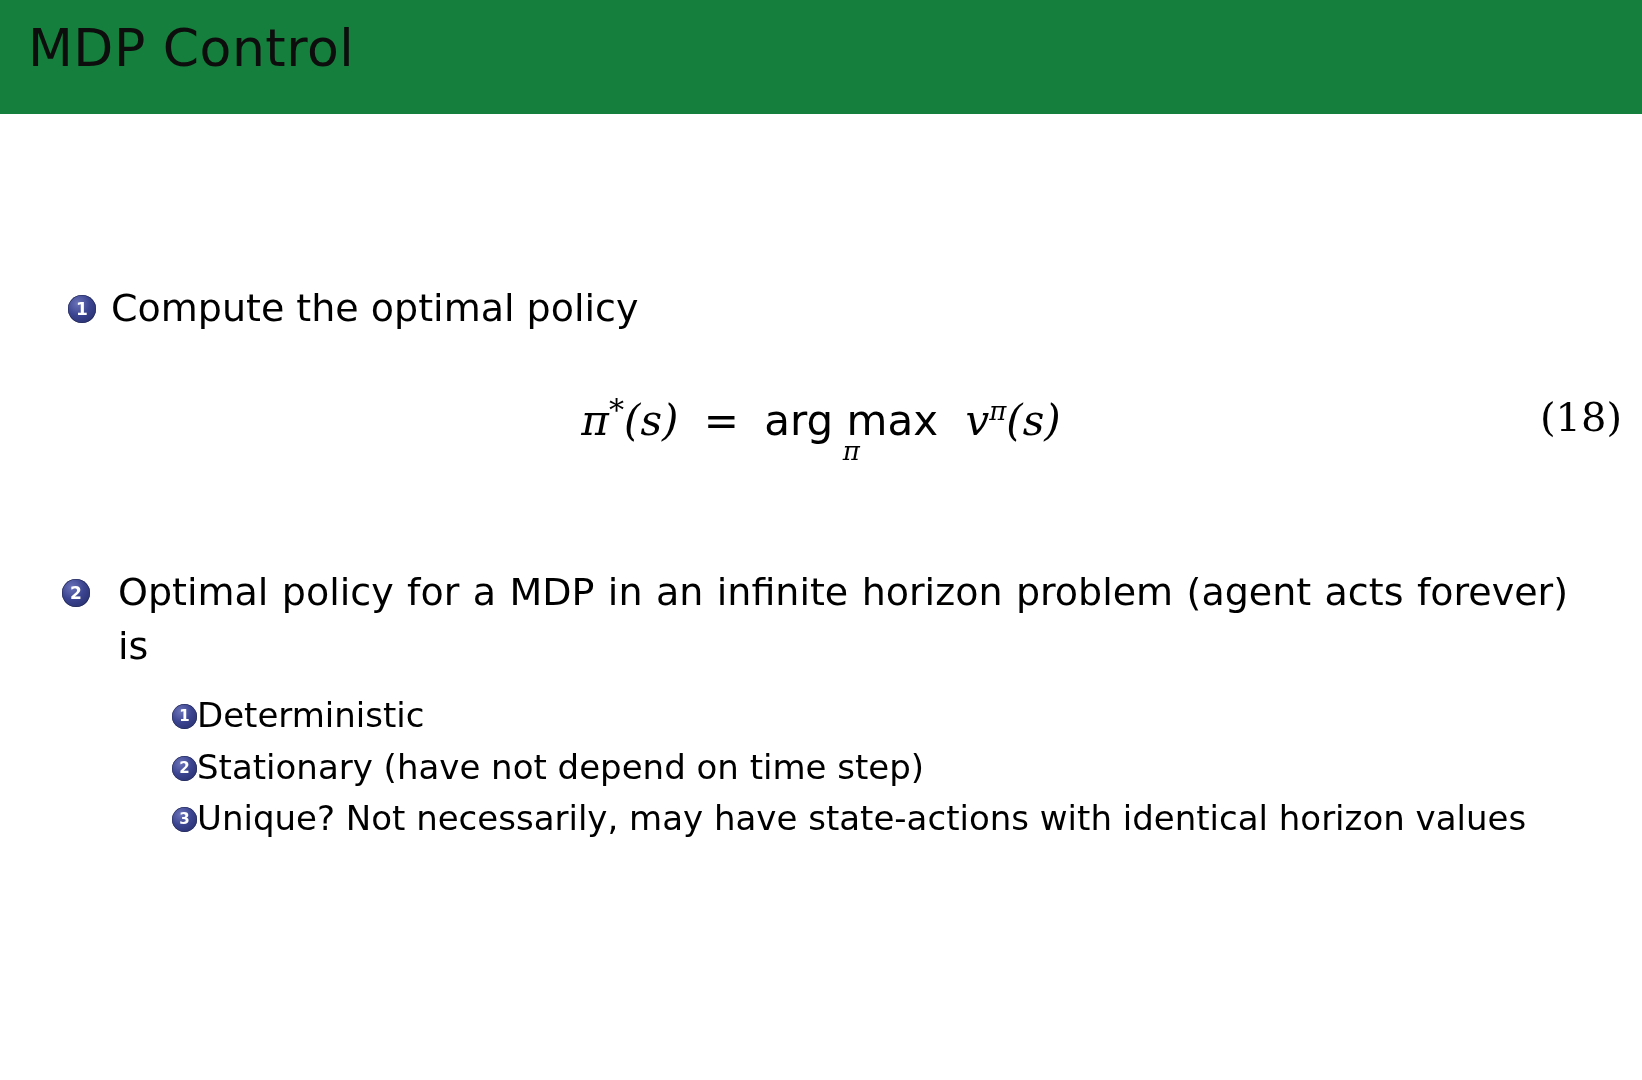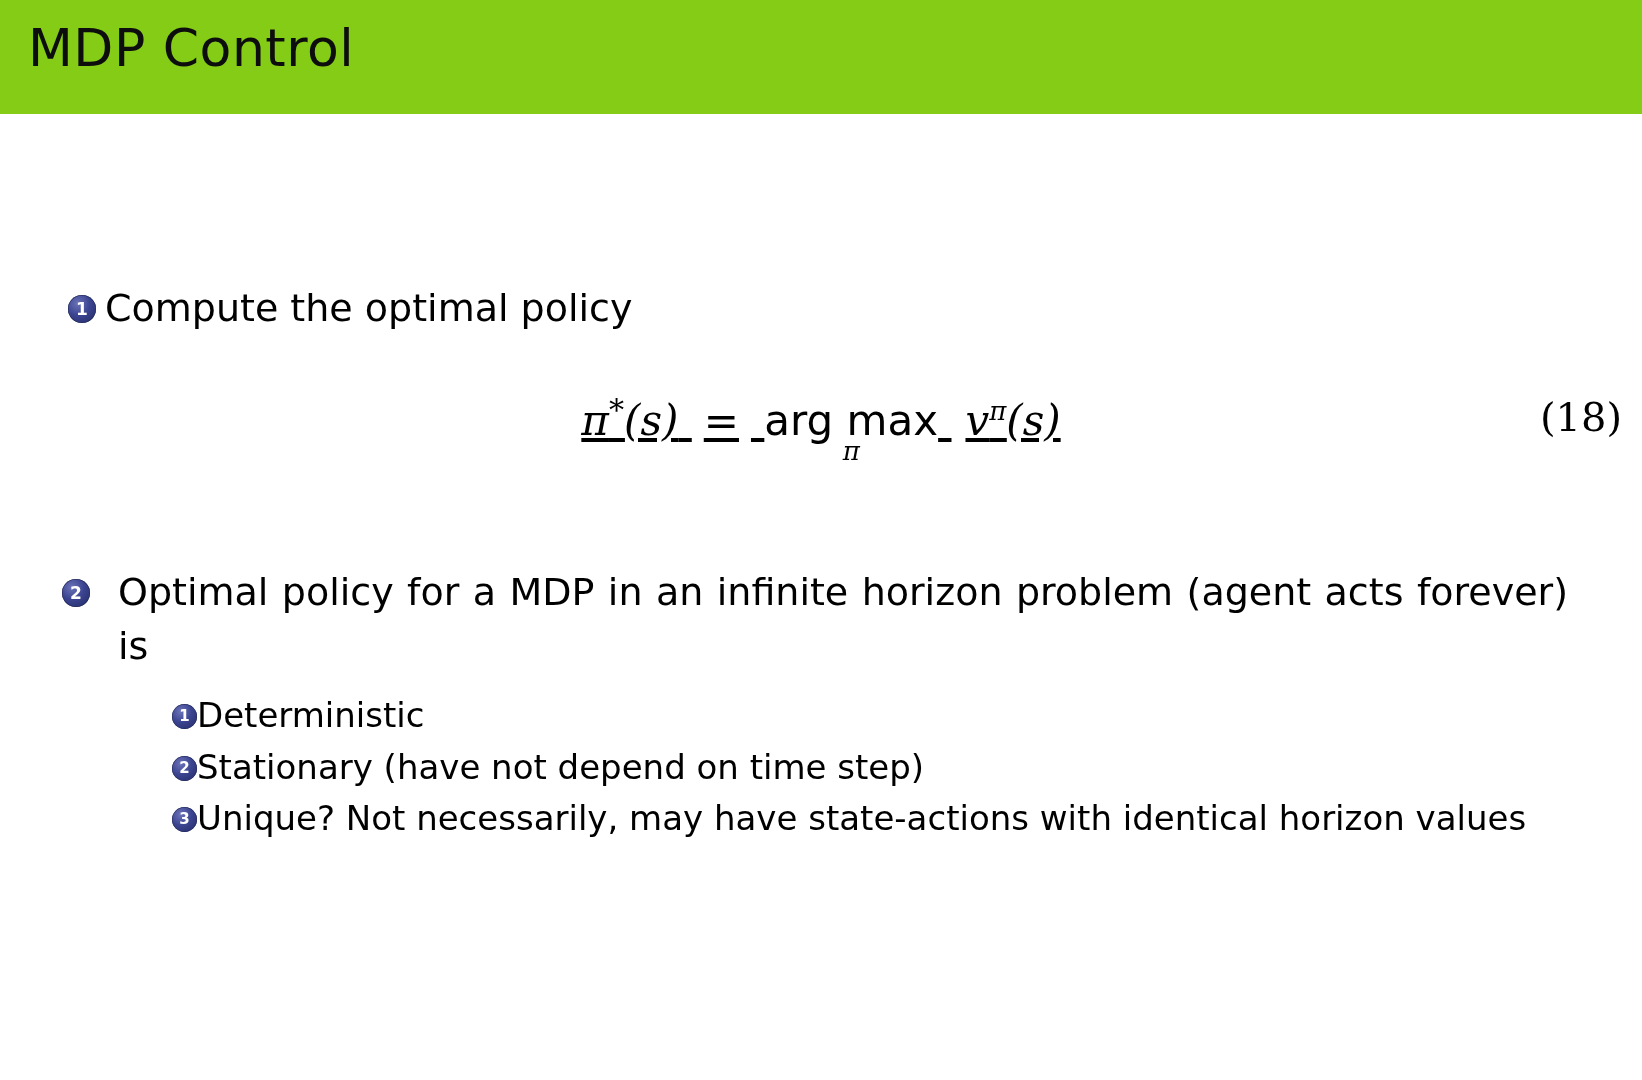--- a/index.html
+++ b/index.html
@@ -16,21 +16,21 @@
     overflow: hidden;
   }
 
   
   .title-bar {
     position: absolute;
     top: 0;
     left: 0;
     width: 1642px;
     height: 114px;
-    background: #84cc16;
+    background: #15803d;
     box-sizing: border-box;
   }
   .slide-title {
     position: absolute;
     left: 28px;
     top: 18px;
     font-size: 52px;
     font-weight: 400;
     letter-spacing: 0.5px;
     color: #0d0d0d;
@@ -84,21 +84,21 @@
     color: #000000;
   }
 
   #level1-item-1 {
     position: absolute;
     left: 68px;
     top: 168px;
     width: 1480px;
   }
   #level1-item-1 .item-text {
-    margin-left: 9px;
+    margin-left: 15px;
     text-align: right;
   }
 
   
   .equation-row {
     position: absolute;
     left: 0;
     top: 278px;
     width: 1642px;
     height: 120px;
@@ -109,21 +109,20 @@
     right: 0;
     top: 0;
     text-align: center;
     font-family: "DejaVu Serif", serif;
     font-size: 42px;
     white-space: nowrap;
   }
   .eq-inner {
     display: inline-block;
     position: relative;
-    text-decoration: underline;
   }
   .mi { font-style: italic; font-family: "DejaVu Serif", serif; }
   .mup { font-style: normal; font-family: "DejaVu Sans", sans-serif; }
   .sup {
     font-size: 0.62em;
     vertical-align: super;
     font-style: italic;
   }
   .sup-star {
     font-size: 0.72em;

